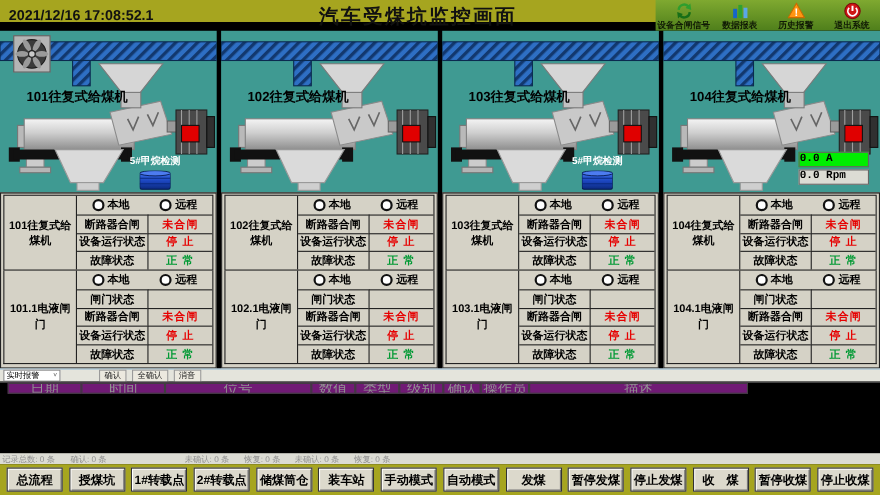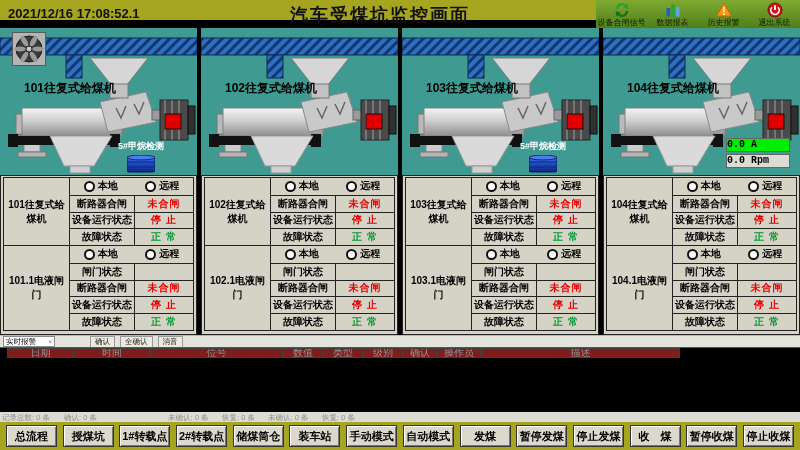--- a/index.html
+++ b/index.html
@@ -6,21 +6,21 @@
   body{width:800px;height:450px;position:relative;overflow:hidden;
        font-family:"Liberation Sans",sans-serif;background:#000;}
   
   .topbar{position:absolute;left:0;top:0;width:800px;height:20px;background:#a6a51f;}
   .timestamp{position:absolute;left:8px;top:6px;font-size:13px;font-weight:bold;color:#111;}
   .title{position:absolute;left:230px;top:3px;width:300px;text-align:center;
          font-size:18px;font-weight:bold;color:#111;letter-spacing:2px;}
   .hmi-tools{position:absolute;right:0;top:0;width:204px;height:28px;
              background:linear-gradient(#7fa930,#4f7f1b);display:flex;}
   .tool{flex:1;display:flex;flex-direction:column;align-items:center;justify-content:center;cursor:pointer;}
-  .tool .tlbl{font-size:8px;font-weight:normal;color:#101a05;line-height:1;margin-top:1px;white-space:nowrap;}
+  .tool .tlbl{font-size:8px;font-weight:bold;color:#101a05;line-height:1;margin-top:1px;white-space:nowrap;}
   
   .machines{position:absolute;left:0;top:28px;width:800px;height:147px;background:#000;display:flex;gap:4px;}
   .msection{width:197px;height:147px;background:#3f9a92;position:relative;}
   .mgfx{position:absolute;left:0;top:0;width:197px;height:147px;}
   .mlabel{position:absolute;left:24px;top:52px;font-size:12px;font-weight:bold;color:#000;white-space:nowrap;}
   .fanbox{position:absolute;left:12px;top:4px;}
   .methane{position:absolute;right:24px;top:112px;width:64px;text-align:center;}
   .methane .mtxt{font-size:9px;font-weight:bold;color:#fff;white-space:nowrap;}
   .readouts{position:absolute;right:10px;top:110px;width:64px;}
   .readout{height:12px;line-height:12px;font-family:"Liberation Mono",monospace;
@@ -49,22 +49,22 @@
                  border-top:1px solid #9fc0d4;display:flex;align-items:center;gap:5px;padding-left:3px;box-sizing:border-box;}
   .aselect{width:46px;height:9px;background:#fff;border:1px solid #8a8a8a;font-size:7.5px;
            display:flex;align-items:center;justify-content:space-between;padding:0 2px;cursor:pointer;}
   .aselect .car{font-size:6px;color:#444;}
   .tbtn{height:10px;background:#ece9df;border:1px solid #9a9a9a;font-size:7.5px;padding:0 4px;
         display:flex;align-items:center;cursor:pointer;color:#222;}
   .tbtn.focused{border:1px solid #2a6fc9;margin-top:36px;}
   
   .alarm-table{position:absolute;left:0;top:347px;width:800px;height:65px;background:#000;border-top:1px solid #555;}
   .ahead{display:flex;margin-left:7px;height:10px;}
-  .ahcell{border:1px solid #3f3f3f;color:#929292;font-size:10px;display:flex;align-items:center;
-          justify-content:center;box-sizing:border-box;background:#7f1d1d;white-space:nowrap;overflow:hidden;}
+  .ahcell{border:1px solid #3f3f3f;color:#929292;font-size:13px;display:flex;align-items:center;
+          justify-content:center;box-sizing:border-box;background:#701a75;white-space:nowrap;overflow:hidden;}
   .abody{height:54px;}
   
   .alarm-status{position:absolute;left:0;top:412px;width:800px;height:10px;background:#dcdcd4;}
   .astat{position:absolute;top:1px;font-size:7.5px;color:#8f8f8f;white-space:nowrap;}
   
   .navbar{position:absolute;left:0;top:422px;width:800px;height:28px;background:#a6a51f;
           display:flex;align-items:center;justify-content:space-between;padding:0 6px;box-sizing:border-box;}
   .nbtn{width:49px;height:20px;background:#dcd9cc;border:1px solid #333;
         box-shadow:inset 1px 1px 0 #fff,inset -1px -1px 0 #777;
         font-size:11px;font-weight:bold;color:#000;display:flex;align-items:center;justify-content:center;

